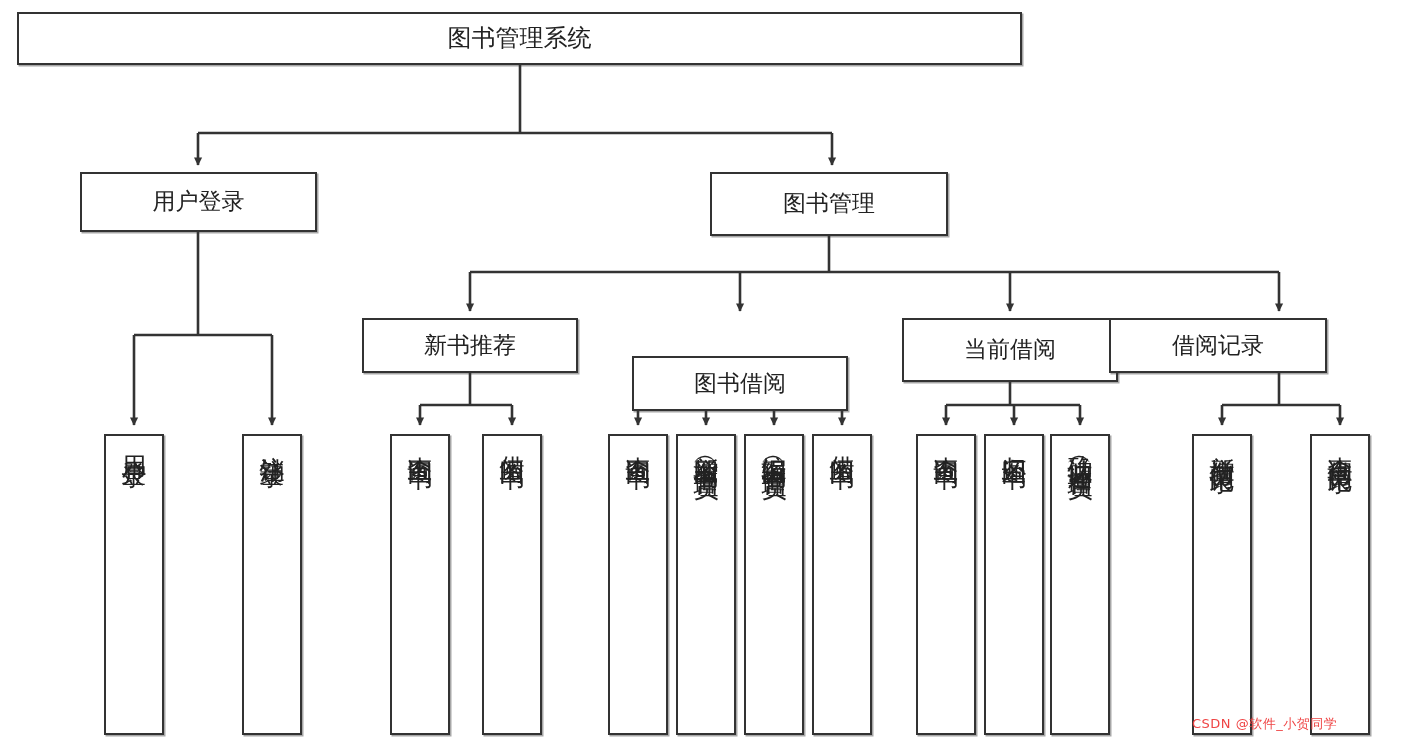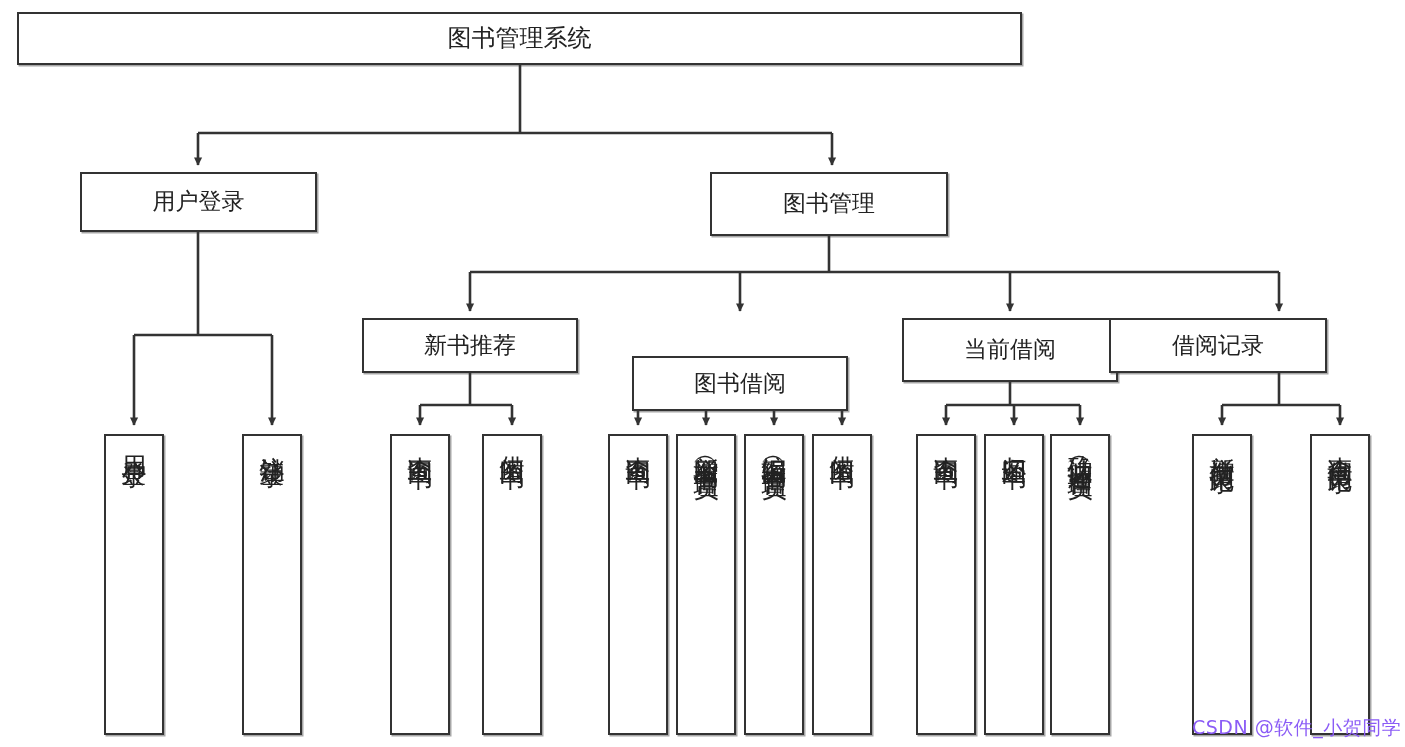--- a/index.html
+++ b/index.html
@@ -59,22 +59,22 @@
     text-orientation: upright;
     font-size: 25px;
     letter-spacing: 3px;
     line-height: 1;
     white-space: nowrap;
     height: auto;
     margin: 0 auto;
   }
   .watermark {
     position: absolute;
-    color: #8b5cf6;
-    font-size: 19px;
+    color: #ef4444;
+    font-size: 13px;
     white-space: nowrap;
     letter-spacing: 0.5px;
     font-family: "DejaVu Sans", "Liberation Sans", sans-serif;
   }
 </style>
 </head>
 <body>
 
 <div id="diagram-root">
 

